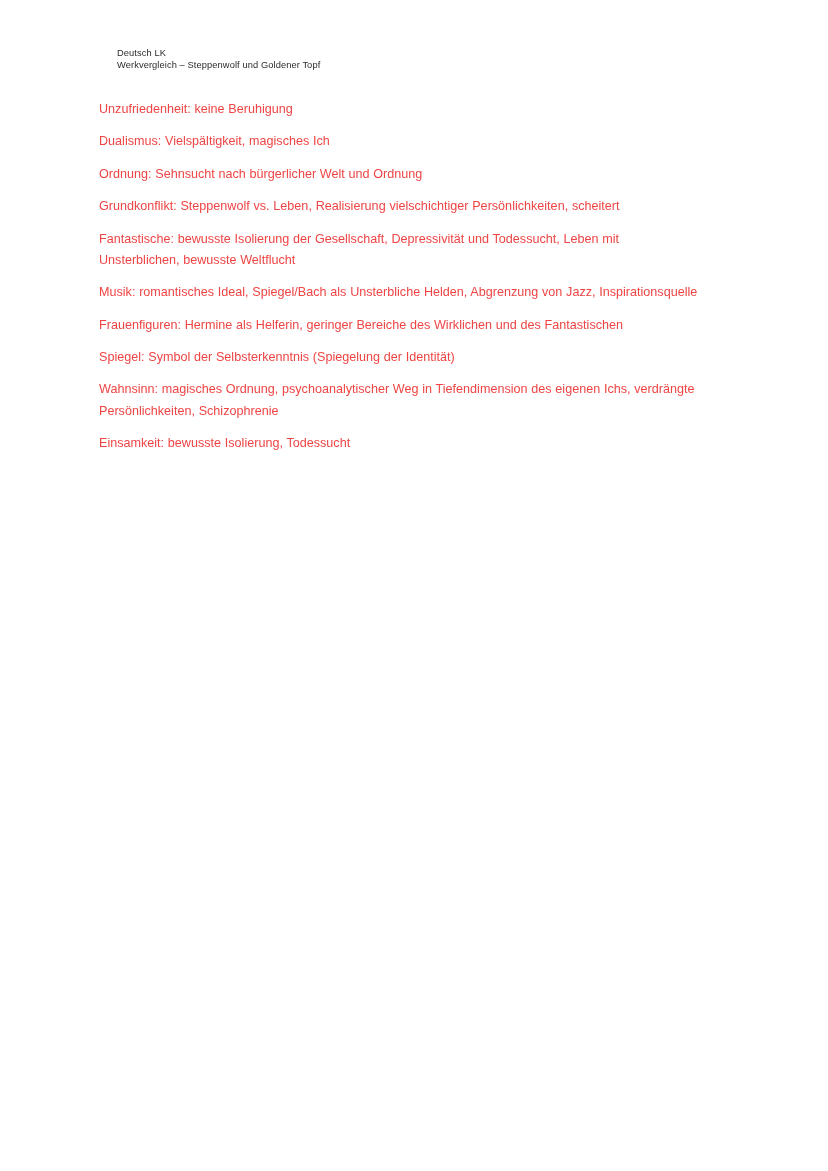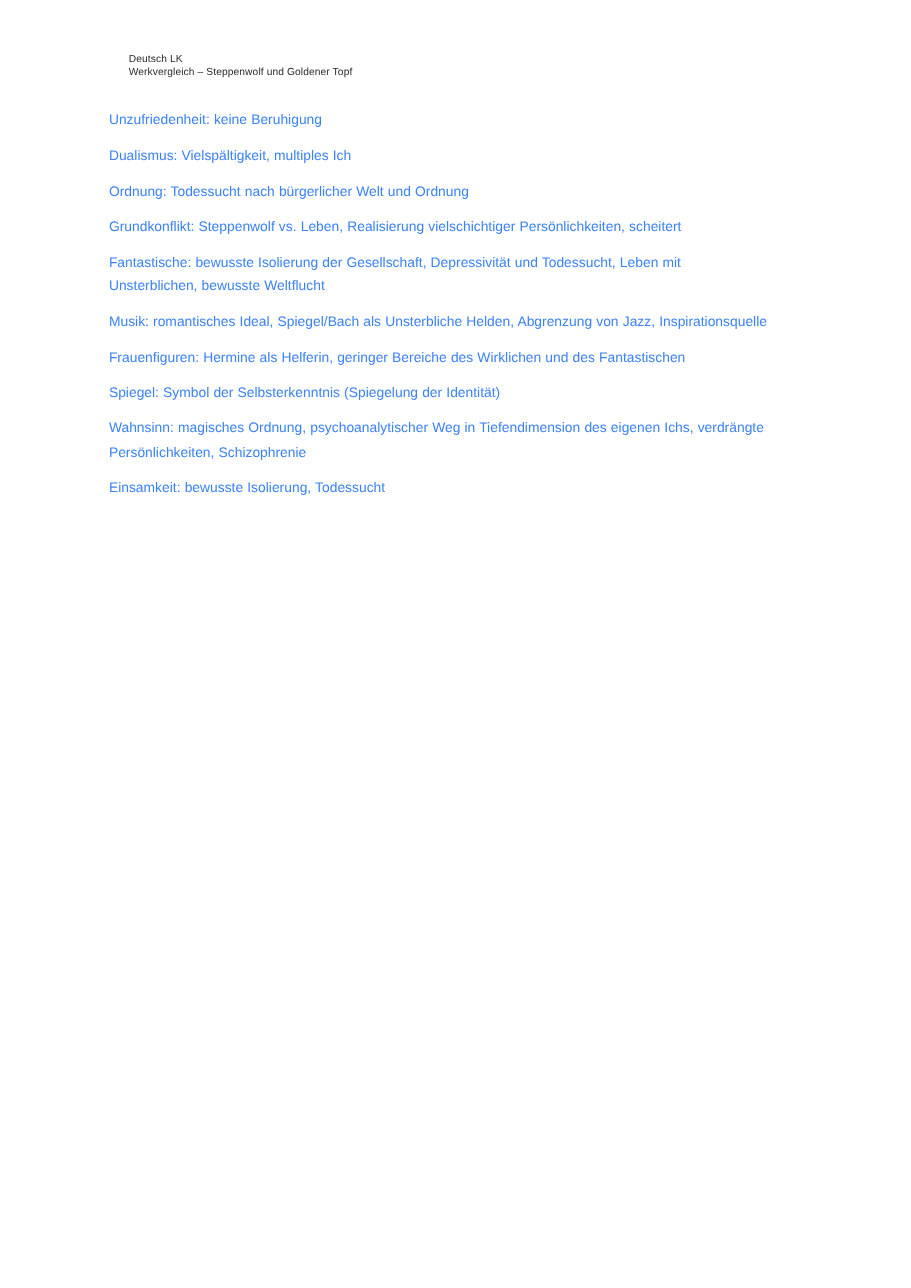--- a/index.html
+++ b/index.html
@@ -38,43 +38,43 @@
   }
   .body-content {
     position: absolute;
     left: 99px;
     top: 99px;
     width: 599px;
   }
   .para {
     font-size: 12.6px;
     line-height: 21.2px;
-    color: #3b82f6;
+    color: #ef4444;
     margin: 0 0 11.2px 0;
     text-align: left;
     word-spacing: 0.02em;
   }
   .para:last-child {
     margin-bottom: 0;
   }
 </style>
 </head>
 <body>
 
 <div class="page">
 
   <div class="doc-header">
     <div class="hline">Deutsch LK</div>
     <div class="hline">Werkvergleich – Steppenwolf und Goldener Topf</div>
   </div>
 
   <div class="body-content">
     <p class="para">Unzufriedenheit: keine Beruhigung</p>
-    <p class="para">Dualismus: Vielspältigkeit, multiples Ich</p>
-    <p class="para">Ordnung: Todessucht nach bürgerlicher Welt und Ordnung</p>
+    <p class="para">Dualismus: Vielspältigkeit, magisches Ich</p>
+    <p class="para">Ordnung: Sehnsucht nach bürgerlicher Welt und Ordnung</p>
     <p class="para">Grundkonflikt: Steppenwolf vs. Leben, Realisierung vielschichtiger Persönlichkeiten, scheitert</p>
     <p class="para">Fantastische: bewusste Isolierung der Gesellschaft, Depressivität und Todessucht, Leben mit Unsterblichen, bewusste Weltflucht</p>
     <p class="para">Musik: romantisches Ideal, Spiegel/Bach als Unsterbliche Helden, Abgrenzung von Jazz, Inspirationsquelle</p>
     <p class="para">Frauenfiguren: Hermine als Helferin, geringer Bereiche des Wirklichen und des Fantastischen</p>
     <p class="para">Spiegel: Symbol der Selbsterkenntnis (Spiegelung der Identität)</p>
     <p class="para">Wahnsinn: magisches Ordnung, psychoanalytischer Weg in Tiefendimension des eigenen Ichs, verdrängte Persönlichkeiten, Schizophrenie</p>
     <p class="para">Einsamkeit: bewusste Isolierung, Todessucht</p>
   </div>
 
 </div>

